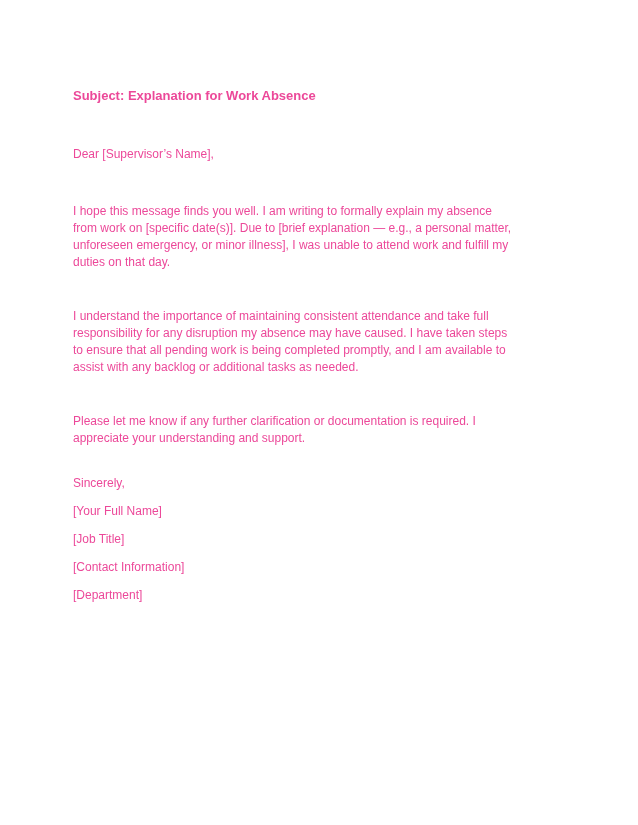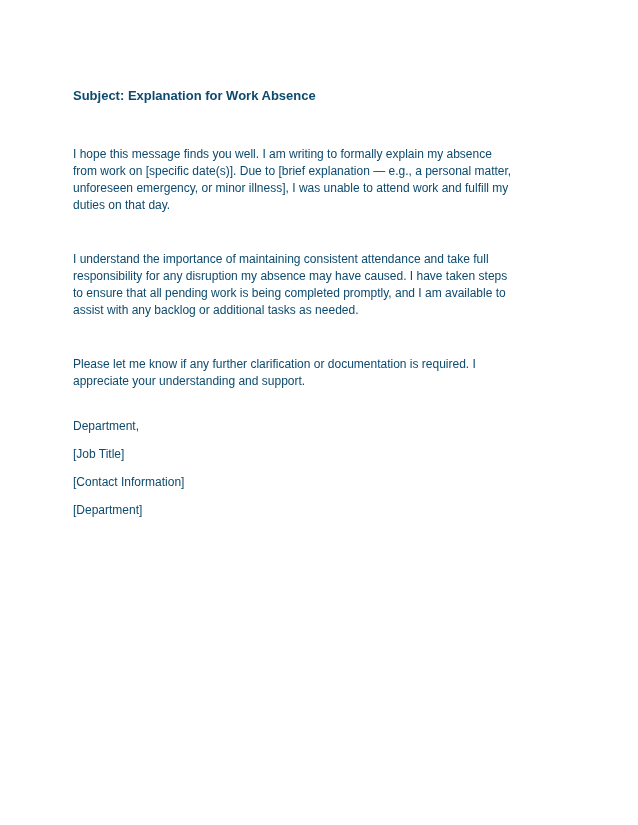--- a/index.html
+++ b/index.html
@@ -10,21 +10,21 @@
   .page {
     position: relative;
     width: 638px;
     height: 730px;
     box-sizing: border-box;
     background: #ffffff;
     padding: 87px 30px 0 73px;
     font-family: "Liberation Sans", "DejaVu Sans", sans-serif;
     font-size: 12px;
     line-height: 17px;
-    color: #0c4a6e;
+    color: #ec4899;
     overflow: hidden;
   }
   .subject {
     font-size: 13px;
     font-weight: 700;
     margin: 0 0 42px 0;
   }
   .greeting {
     margin: 0 0 40px 0;
   }
@@ -43,36 +43,38 @@
     margin: 0 0 11px 0;
   }
 </style>
 </head>
 <body>
 
 <div class="page">
 
   <p class="subject">Subject: Explanation for Work Absence</p>
 
+  <p class="greeting">Dear [Supervisor’s Name],</p>
 
   <p class="body-para">I hope this message finds you well. I am writing to formally explain my absence
 from work on [specific date(s)]. Due to [brief explanation — e.g., a personal matter,
 unforeseen emergency, or minor illness], I was unable to attend work and fulfill my
 duties on that day.</p>
 
   <p class="body-para">I understand the importance of maintaining consistent attendance and take full
 responsibility for any disruption my absence may have caused. I have taken steps
 to ensure that all pending work is being completed promptly, and I am available to
 assist with any backlog or additional tasks as needed.</p>
 
   <p class="body-para last">Please let me know if any further clarification or documentation is required. I
 appreciate your understanding and support.</p>
 
-  <p class="closing">Department,</p>
+  <p class="closing">Sincerely,</p>
 
+  <p class="sig-line">[Your Full Name]</p>
 
   <p class="sig-line">[Job Title]</p>
 
   <p class="sig-line">[Contact Information]</p>
 
   <p class="sig-line">[Department]</p>
 
 </div>
 
 </body></html>

